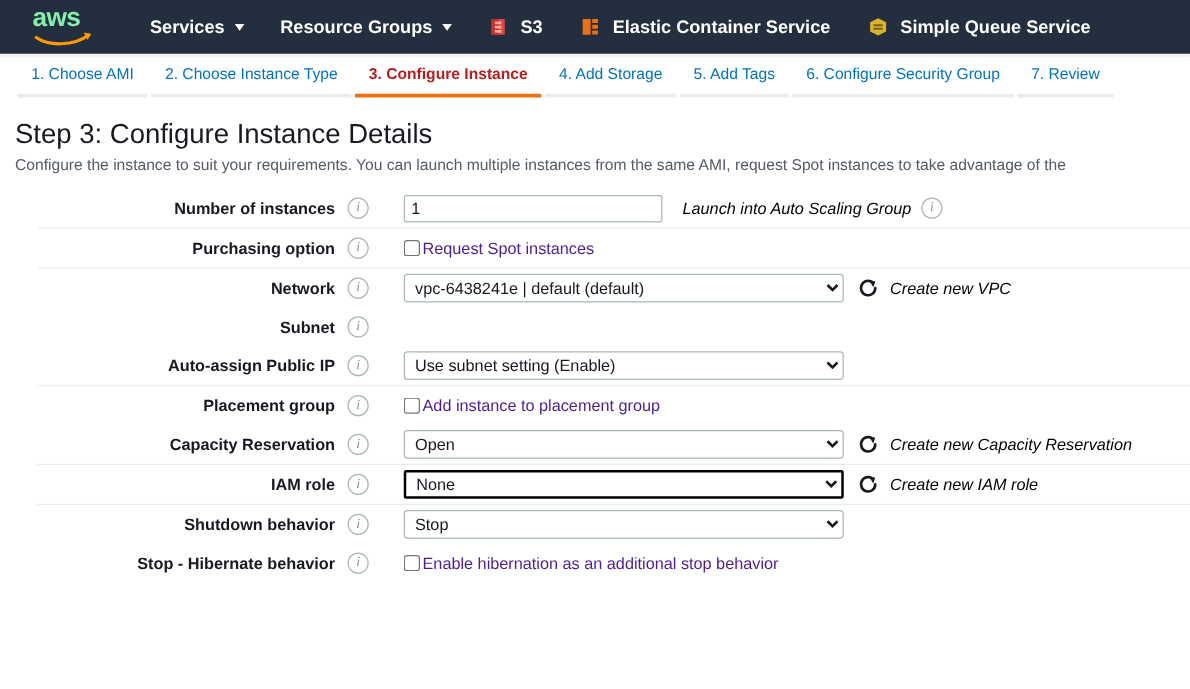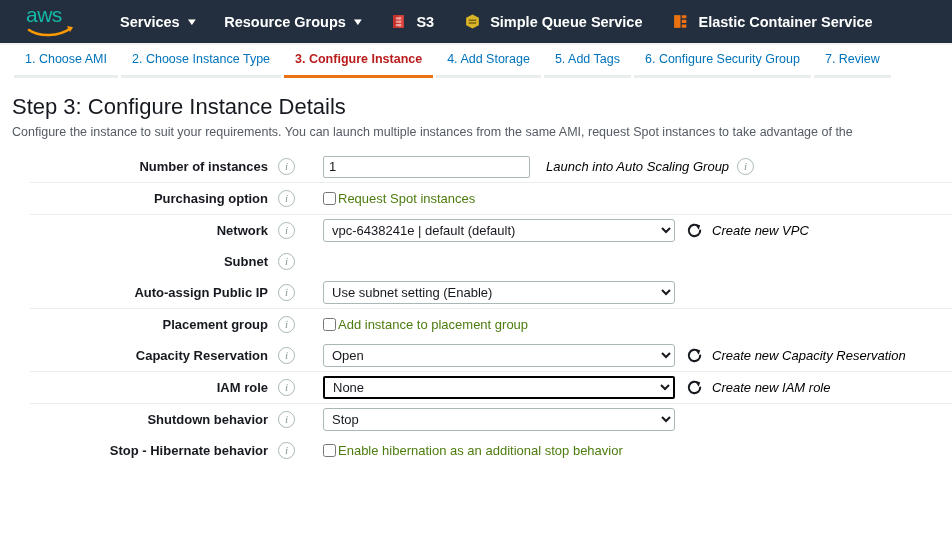--- a/index.html
+++ b/index.html
@@ -24,23 +24,23 @@
     overflow: hidden;
     white-space: nowrap;
   }
   #topnav .aws-logo {
     width: 52px; height: 34px;
     position: relative;
     margin-right: 42px;
     flex: 0 0 auto;
   }
   #topnav .aws-logo .wordmark {
-    color: #14b8a6;
+    color: #86efac;
     font-size: 21px;
-    font-weight: 400;
+    font-weight: 700;
     letter-spacing: -0.5px;
     line-height: 20px;
     font-family: "Liberation Sans", sans-serif;
   }
   #topnav .aws-logo .swoosh {
     position: absolute;
     left: 1px; top: 20px;
     width: 48px; height: 12px;
   }
   .nav-item {
@@ -163,21 +163,21 @@
     font-size: 13px;
     font-family: "Liberation Sans", sans-serif;
     color: #16191f;
     padding-left: 4px;
   }
   select.sel.wide  { width: 352px; }
   select.sel.focus { border: 2px solid #000000; border-radius: 2px; }
 
   .cb-wrap { display: flex; align-items: center; }
   input[type=checkbox] { width: 13px; height: 13px; margin: 0; }
-  .cb-label { font-size: 13px; color: #4d7c0f; margin-left: 2px; }
+  .cb-label { font-size: 13px; color: #4c1d95; margin-left: 2px; }
 
   .link { color: #000000; font-size: 13px; text-decoration: none; cursor: pointer; font-style: italic; }
   .refresh { width: 19px; height: 19px; margin: 0 8px 0 10px; cursor: pointer; flex: 0 0 auto; }
   .gap-left { margin-left: 16px; }
 </style>
 </head>
 <body>
 
 <div id="topnav">
 
@@ -203,32 +203,32 @@
     <svg class="svc-icon" viewBox="0 0 16 16">
       <path d="M3 2 H13 V14 H3 Z" fill="#e1453d"></path>
       <path d="M3 2 H8 V14 H3 Z" fill="#c7302a"></path>
       <path d="M5.5 4 H10.5 V6 H5.5 Z M5.5 7.2 H10.5 V9.2 H5.5 Z M5.5 10.4 H10.5 V12.4 H5.5 Z" fill="#ffffff" opacity="0.55"></path>
     </svg>
     <span>S3</span>
   </div>
 
   <div class="nav-item">
     <svg class="svc-icon" viewBox="0 0 16 16">
+      <path d="M2 2 H8 V14 H2 Z" fill="#ec7211"></path>
+      <path d="M9.2 2 H13.5 V5 H9.2 Z M9.2 6.4 H13.5 V9.4 H9.2 Z M9.2 10.8 H13.5 V13.8 H9.2 Z" fill="#ec7211"></path>
+    </svg>
+    <span>Elastic Container Service</span>
+  </div>
+
+  <div class="nav-item">
+    <svg class="svc-icon" viewBox="0 0 16 16">
       <path d="M2 4.5 L8 1.5 L14 4.5 V11.5 L8 14.5 L2 11.5 Z" fill="#d9b328"></path>
       <path d="M4.5 6 H11.5 V7.5 H4.5 Z M4.5 8.6 H11.5 V10.1 H4.5 Z" fill="#7a6410"></path>
     </svg>
     <span>Simple Queue Service</span>
-  </div>
-
-  <div class="nav-item">
-    <svg class="svc-icon" viewBox="0 0 16 16">
-      <path d="M2 2 H8 V14 H2 Z" fill="#ec7211"></path>
-      <path d="M9.2 2 H13.5 V5 H9.2 Z M9.2 6.4 H13.5 V9.4 H9.2 Z M9.2 10.8 H13.5 V13.8 H9.2 Z" fill="#ec7211"></path>
-    </svg>
-    <span>Elastic Container Service</span>
   </div>
 </div>
 
 <div id="tabs">
   <div class="tab">1. Choose AMI</div>
   <div class="tab">2. Choose Instance Type</div>
   <div class="tab active">3. Configure Instance</div>
   <div class="tab">4. Add Storage</div>
   <div class="tab">5. Add Tags</div>
   <div class="tab">6. Configure Security Group</div>

